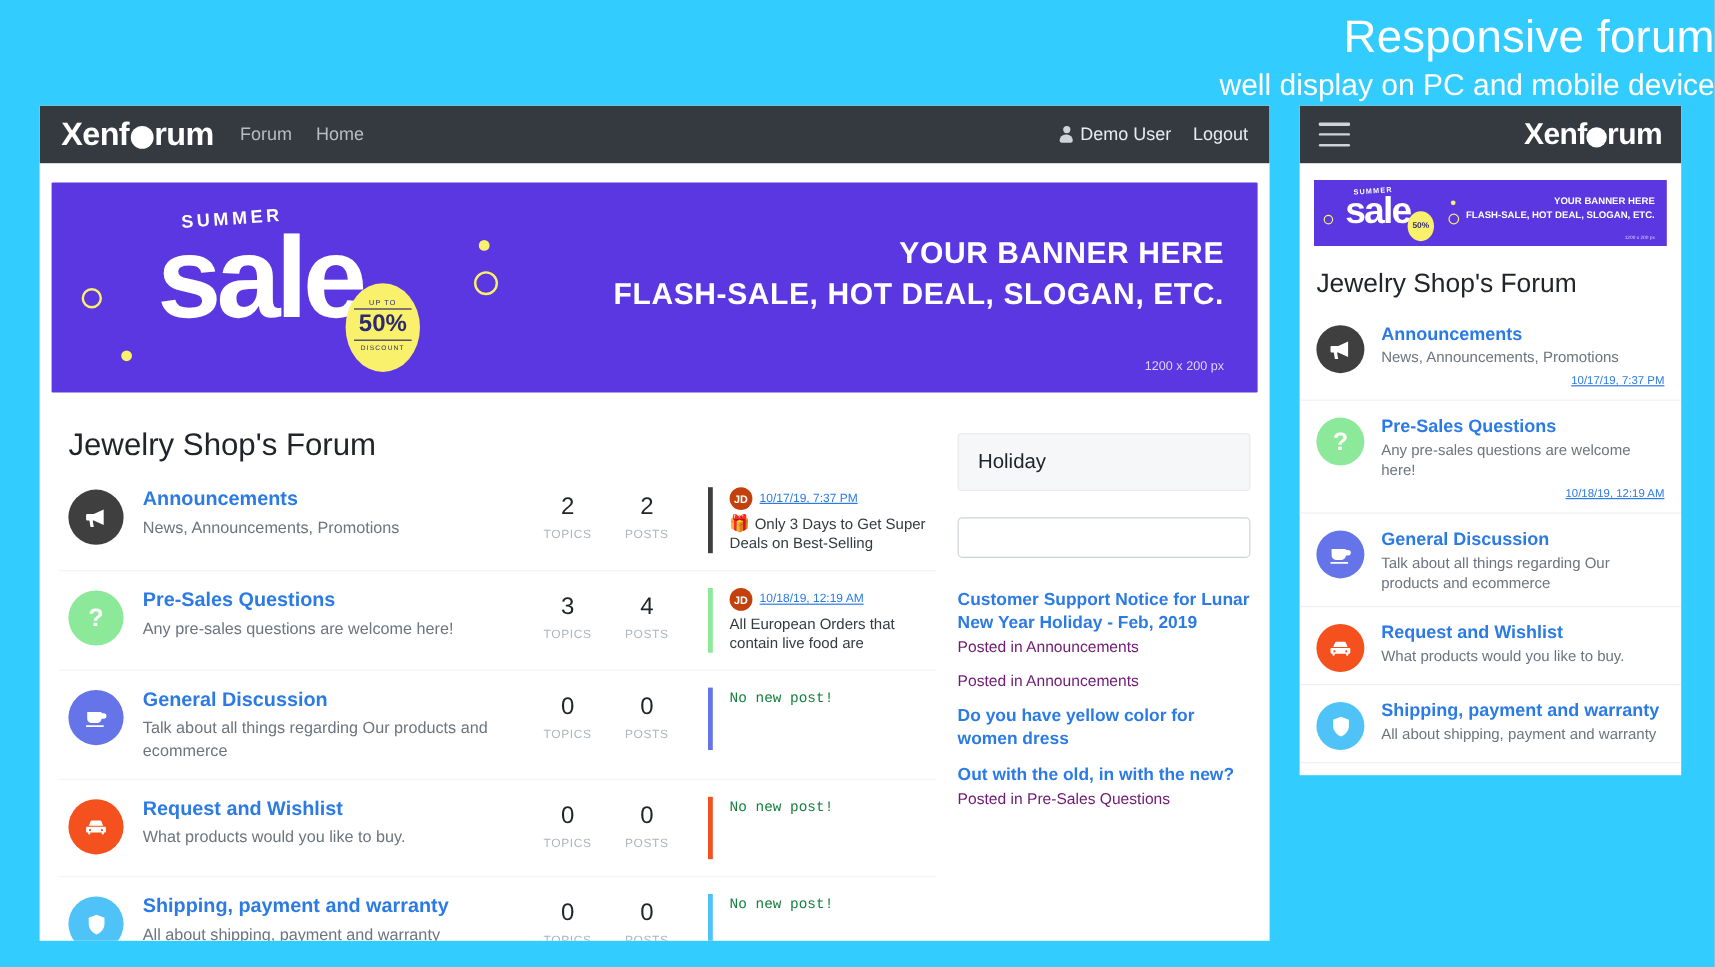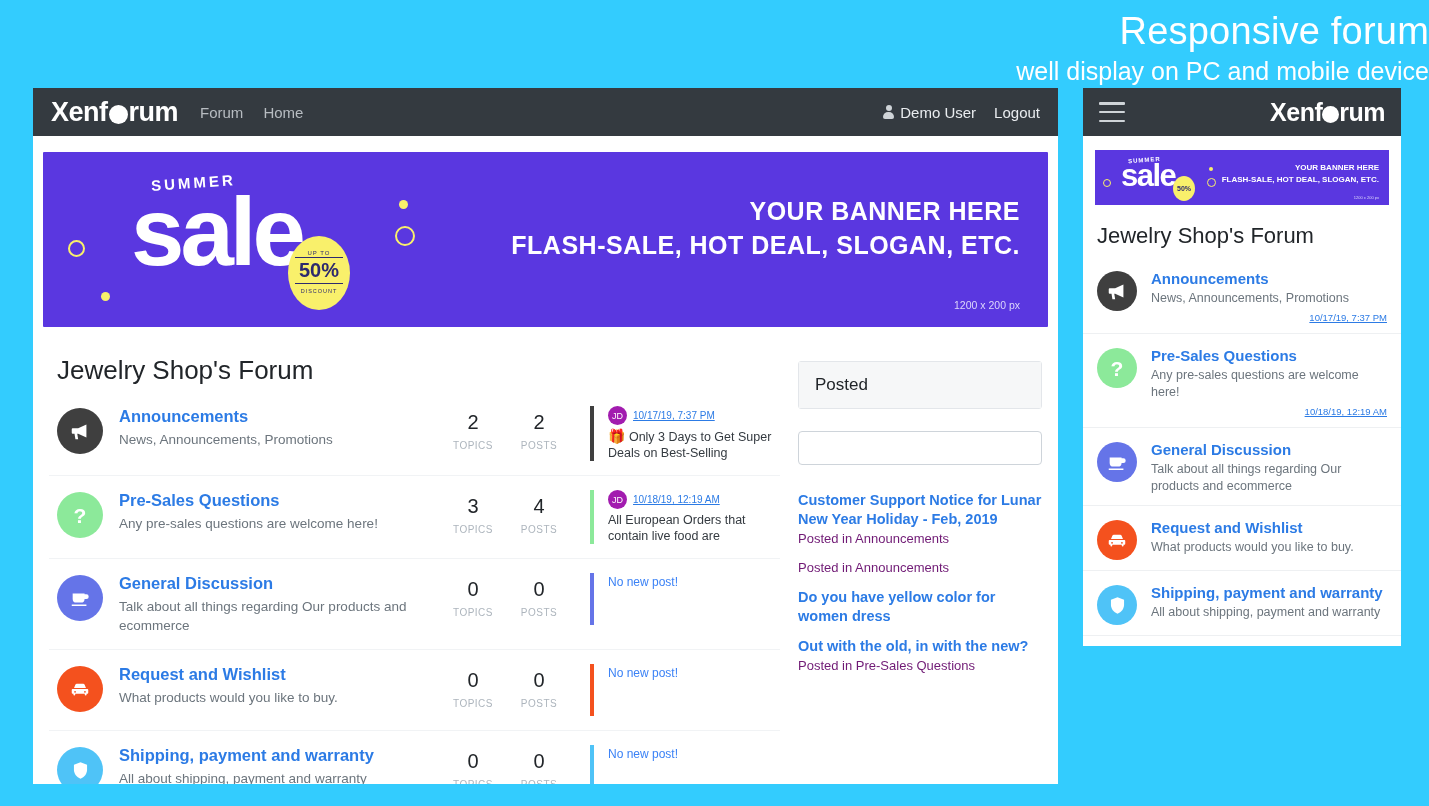--- a/index.html
+++ b/index.html
@@ -83,26 +83,26 @@
   .fdesc{color:#6c757d;font-size:13.5px;line-height:19px;margin-top:4px;}
   .fstat{width:66px;flex:0 0 66px;text-align:center;padding-top:4px;}
   .fstat .num{font-size:20px;color:#212529;line-height:24px;}
   .fstat .lbl{font-size:10px;color:#adb5bd;letter-spacing:.5px;margin-top:6px;}
   .flast{
     flex:0 0 190px;width:190px;padding-left:14px;margin-left:18px;
     border-left:4px solid #adb5bd;min-height:52px;box-sizing:border-box;
   }
   .lp-head{display:flex;align-items:center;gap:6px;}
   .avatar{
-    width:19px;height:19px;border-radius:50%;background:#a21caf;color:#fff;
-    font-size:9px;font-weight:400;display:flex;align-items:center;justify-content:center;flex:0 0 19px;
+    width:19px;height:19px;border-radius:50%;background:#c2410c;color:#fff;
+    font-size:9px;font-weight:700;display:flex;align-items:center;justify-content:center;flex:0 0 19px;
   }
   .lp-date{font-size:10px;color:#2c7be5;text-decoration:underline;}
   .lp-text{font-size:12.5px;color:#343a40;line-height:16px;margin-top:3px;}
-  .lp-none{font-size:12px;color:#3b82f6;padding-top:2px;}
+  .lp-none{font-size:12px;color:#15803d;padding-top:2px;font-family:Liberation Mono, monospace;}
 
   .dmain{display:flex;gap:0;padding:0 6px;}
   .dleft{flex:1 1 auto;min-width:0;}
   .dright{flex:0 0 244px;width:244px;padding-left:18px;padding-top:34px;}
 
   .panel{border:1px solid #e3e6ea;border-radius:3px;margin-bottom:22px;}
   .panel-head{background:#f6f7f8;padding:13px 16px;font-size:17px;color:#212529;}
   .search-input{
     width:100%;box-sizing:border-box;height:34px;border:1px solid #ced4da;
     border-radius:4px;padding:0 10px;font-size:13px;color:#495057;background:#fff;
@@ -323,21 +323,21 @@
                 </div>
                 <div class="flast" style="border-left-color:#4fc3f7">
                   <div class="lp-none">No new post!</div>
                 </div>
               </div>
             </div>
         </div>
 
         <div class="dright">
           <div class="panel">
-            <div class="panel-head">Posted</div>
+            <div class="panel-head">Holiday</div>
           </div>
           <div class="searchbox">
             <input class="search-input" type="text" placeholder="" style="">
           </div>
           <div id="sidebar-topics">
               <div class="topic">
                 <div class="topic-t">Customer Support Notice for Lunar New Year Holiday - Feb, 2019</div>
                 <div class="topic-p">Posted in Announcements</div>
               </div>
               <div class="topic">

